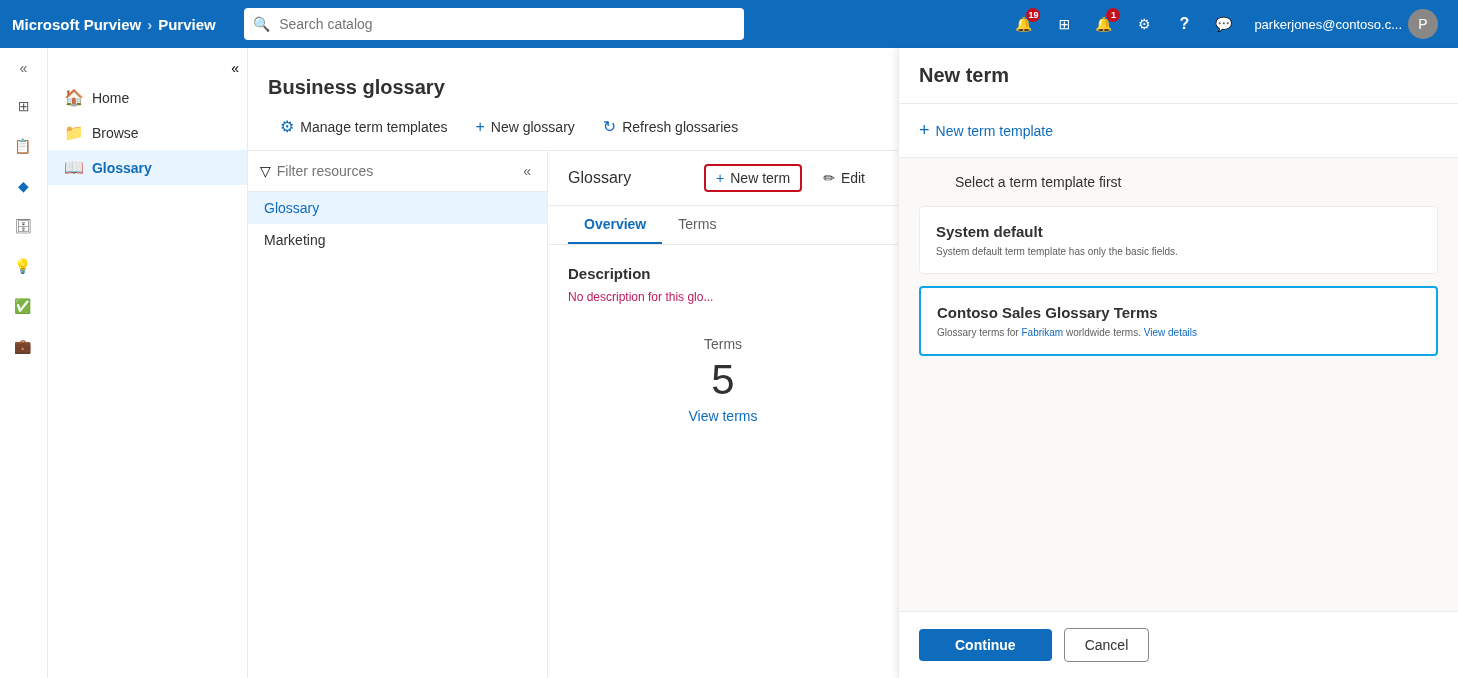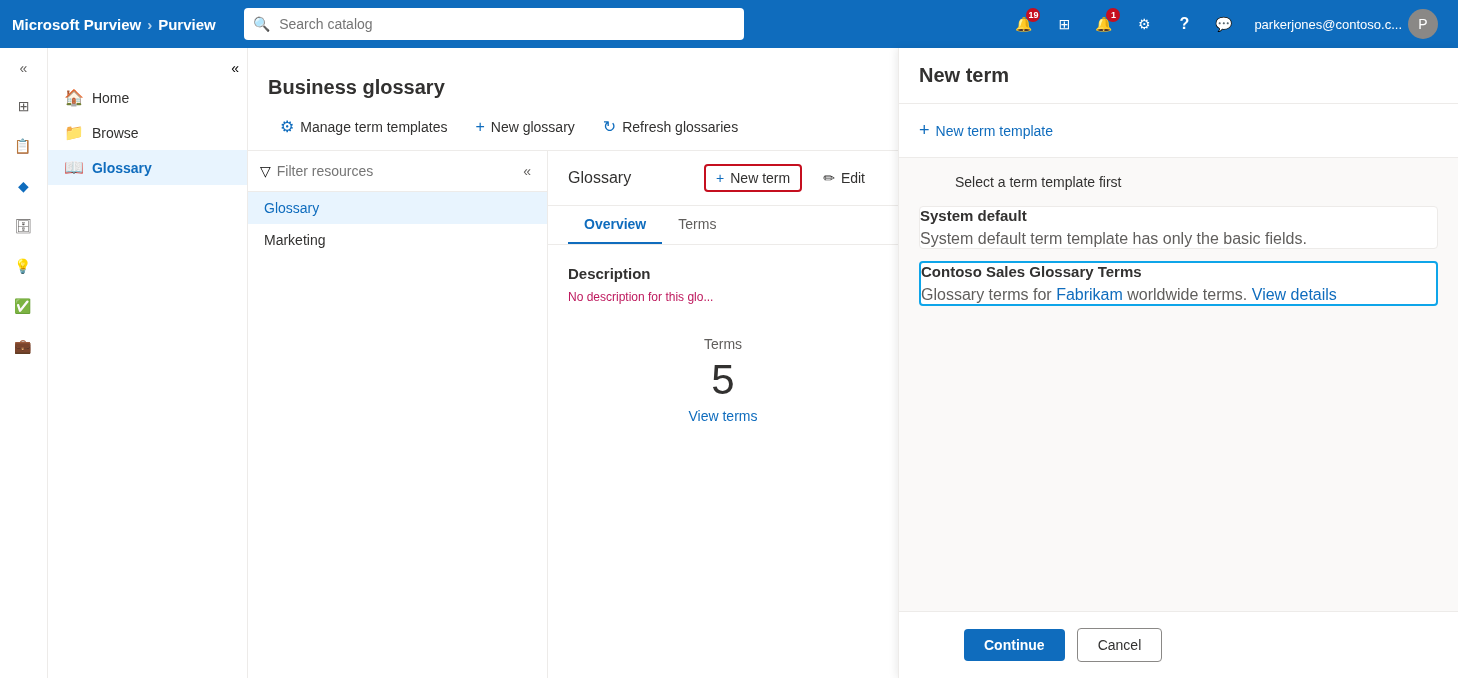--- a/index.html
+++ b/index.html
@@ -404,53 +404,52 @@
     .select-template-label {
       font-size: 14px;
       color: #323130;
       margin-bottom: 16px;
       margin-left: 36px;
     }
     .template-card {
       background: #fff;
       border: 1px solid #edebe9;
       border-radius: 4px;
-      padding: 0;
+      padding: 16px;
       margin-bottom: 12px;
       cursor: pointer;
     }
     .template-card.selected { border: 2px solid #0ea5e9; }
     .template-card h4 {
       font-size: 15px;
       font-weight: 600;
       color: #323130;
       margin-bottom: 6px;
     }
     .template-card p {
-      font-size: 16px;
+      font-size: 10px;
       color: #605e5c;
     }
     .right-panel-footer {
       padding: 16px 20px;
       border-top: 1px solid #edebe9;
       background: #fff;
       display: flex;
       align-items: center;
       gap: 12px;
     }
     .btn-primary {
       background: #0f6cbd;
       color: #fff;
       border: none;
-      padding: 8px 20px;
-      border-radius: 4px;
-      cursor: pointer;
-      font-size: 14px;
-      font-weight: 600;
-      margin-left: 45px;
+      padding: 8px 36px;
+      border-radius: 4px;
+      cursor: pointer;
+      font-size: 14px;
+      font-weight: 600;
     }
     .btn-secondary {
       background: #fff;
       color: #323130;
       border: 1px solid #8a8886;
       padding: 8px 20px;
       border-radius: 4px;
       cursor: pointer;
       font-size: 14px;
     }

